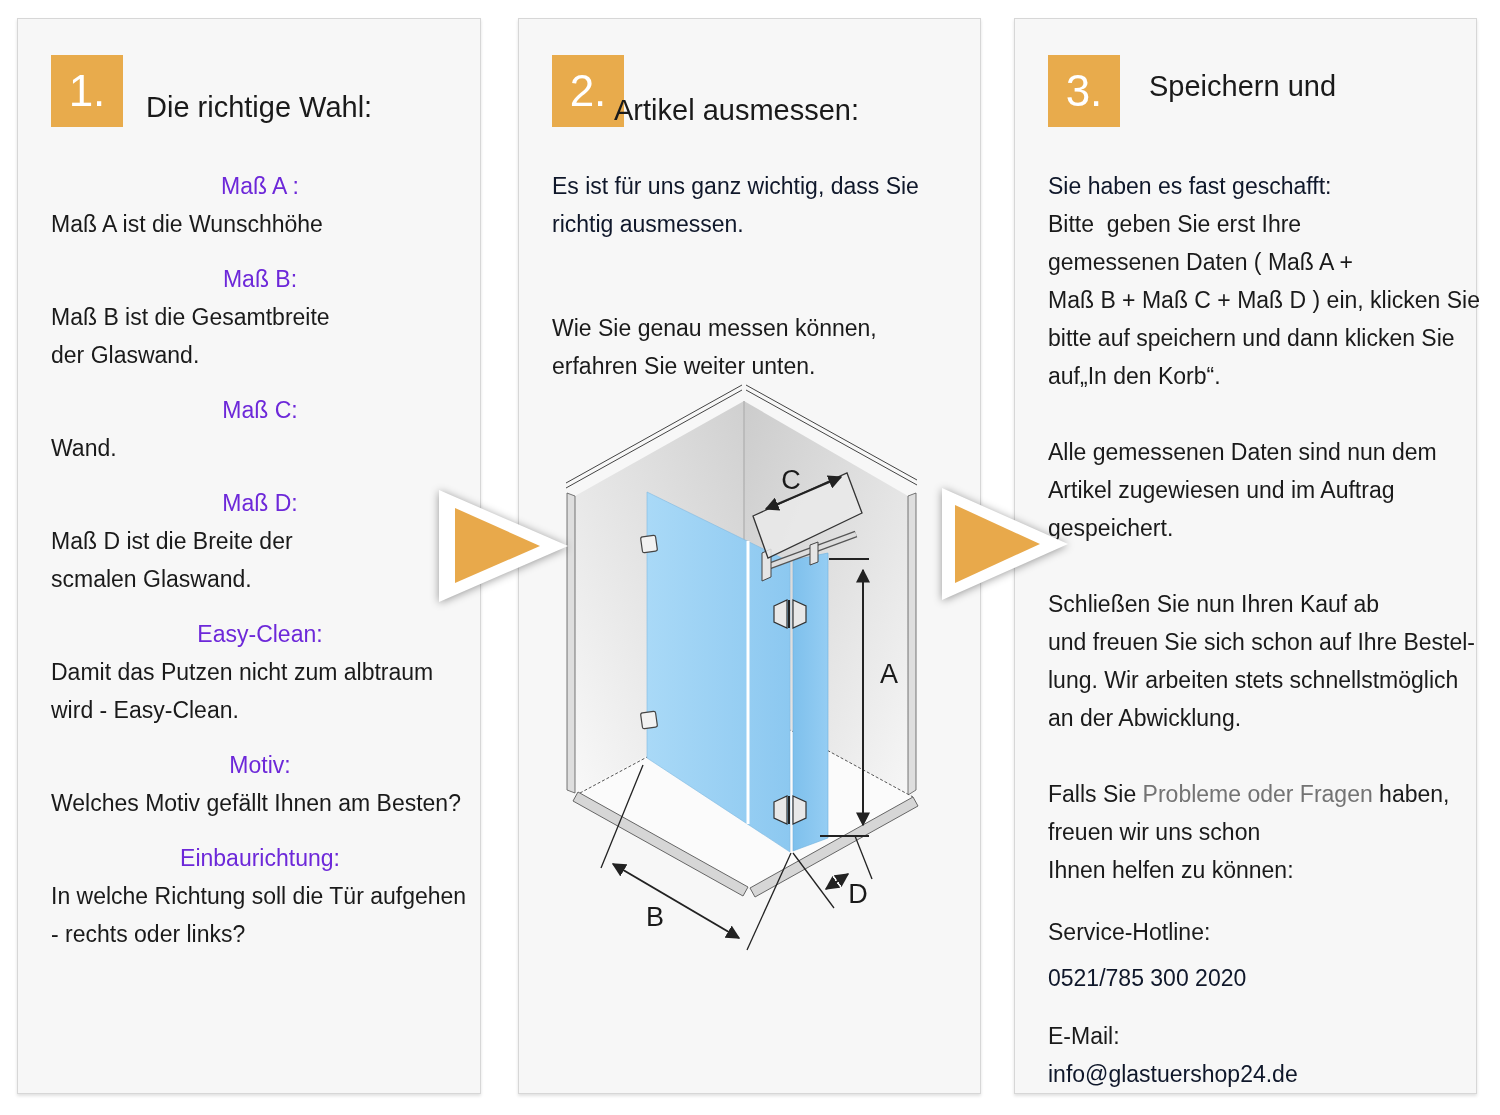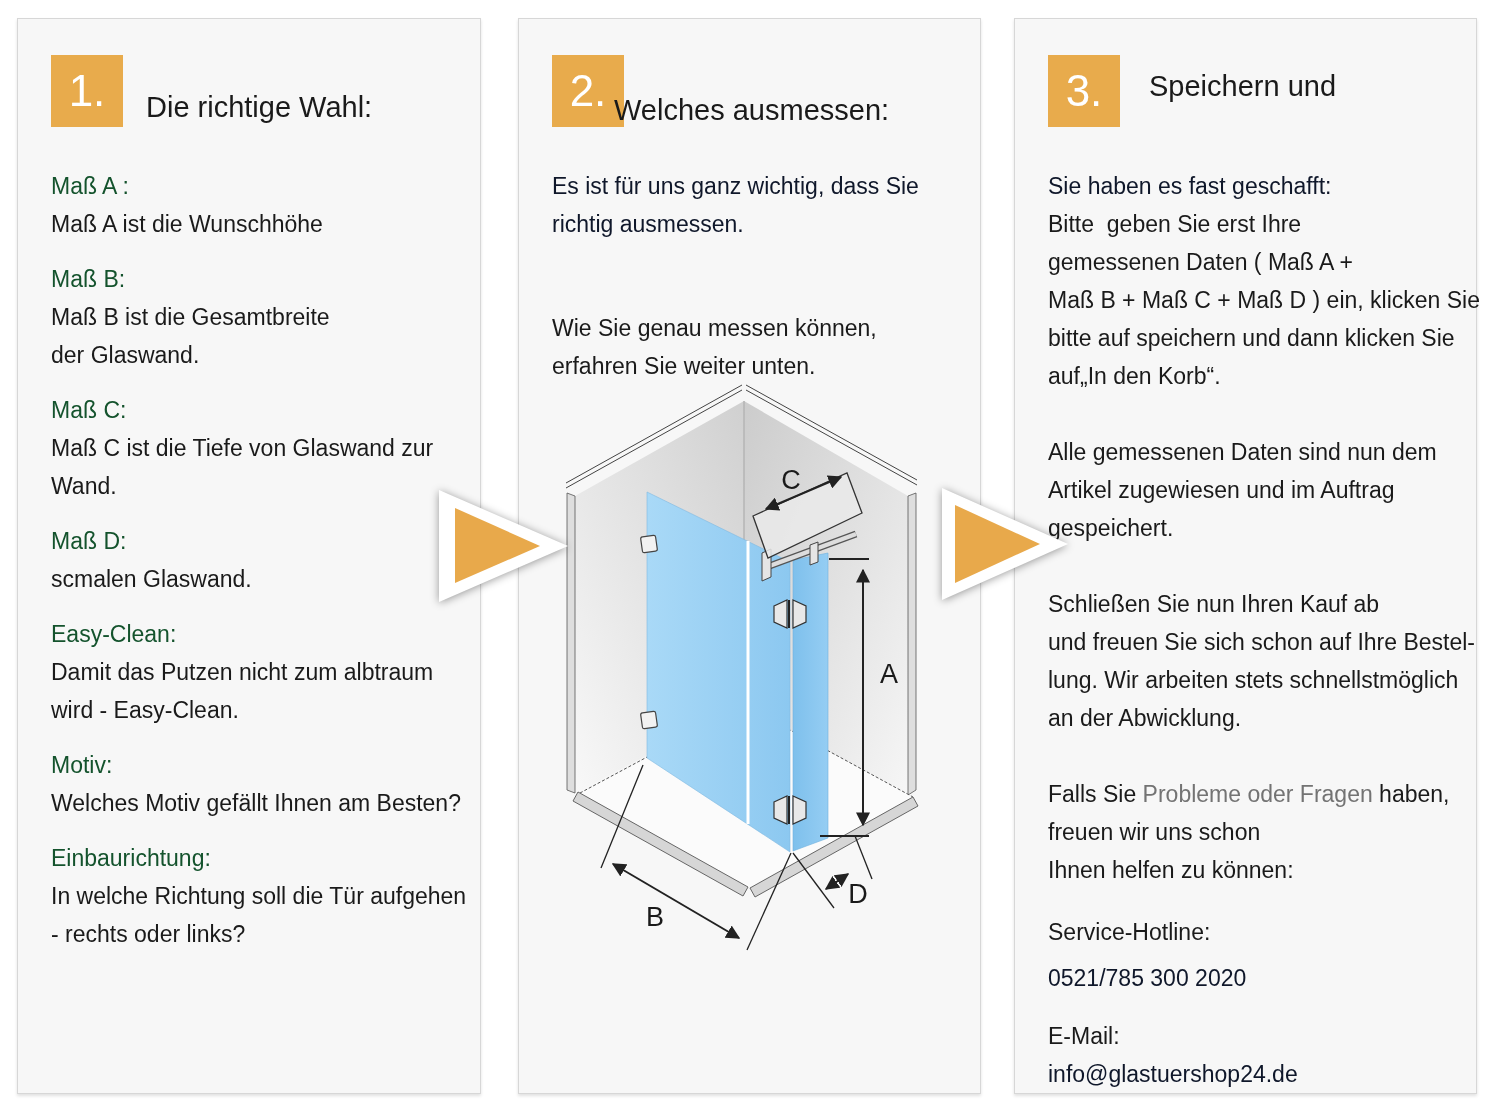--- a/index.html
+++ b/index.html
@@ -12,21 +12,21 @@
   #panel3{left:1014px}
   .badge{position:absolute;left:33px;top:36px;width:72px;height:72px;background:#e8ab4c;
          color:#ffffff;font-size:44px;display:flex;align-items:center;justify-content:center;}
   .title{position:absolute;font-size:29px;color:#1a1a1a;}
   #title1{left:128px;top:72px}
   #title2{left:95px;top:75px}
   #title3{left:134px;top:47px;line-height:40px}
   .content{position:absolute;left:33px;top:148px;width:418px;font-size:23px;line-height:38px;}
   .line{white-space:pre;}
   .sec{margin-bottom:17px;}
-  .sec-h{color:#14532d;}
+  .sec-h{color:#6d28d9;text-align:center;}
   .hl{color:#0f172a;}
   .red{color:#737373;}
   .sp66{height:66px;}
   .mb38{margin-bottom:38px;}
   .mb24{margin-bottom:24px;}
   .mt8{margin-top:8px;}
   .mt32{margin-top:20px;}
   .arrow-svg{position:absolute;}
   .diagram{position:absolute;left:540px;top:380px;}
 </style>
@@ -43,25 +43,25 @@
         <div class="sec-h line">Maß A :</div>
         <div class="line">Maß A ist die Wunschhöhe</div>
       </div>
       <div class="sec">
         <div class="sec-h line">Maß B:</div>
         <div class="line">Maß B ist die Gesamtbreite</div>
         <div class="line">der Glaswand.</div>
       </div>
       <div class="sec">
         <div class="sec-h line">Maß C:</div>
-        <div class="line">Maß C ist die Tiefe von Glaswand zur</div>
         <div class="line">Wand.</div>
       </div>
       <div class="sec">
         <div class="sec-h line">Maß D:</div>
+        <div class="line">Maß D ist die Breite der</div>
         <div class="line">scmalen Glaswand.</div>
       </div>
       <div class="sec">
         <div class="sec-h line">Easy-Clean:</div>
         <div class="line">Damit das Putzen nicht zum albtraum</div>
         <div class="line">wird - Easy-Clean.</div>
       </div>
       <div class="sec">
         <div class="sec-h line">Motiv:</div>
         <div class="line">Welches Motiv gefällt Ihnen am Besten?</div>
@@ -69,21 +69,21 @@
       <div class="sec">
         <div class="sec-h line">Einbaurichtung:</div>
         <div class="line">In welche Richtung soll die Tür aufgehen</div>
         <div class="line">- rechts oder links?</div>
       </div>
     </div>
   </div>
 
   <div class="panel" id="panel2">
     <div class="badge">2.</div>
-    <div class="title" id="title2">Welches ausmessen:</div>
+    <div class="title" id="title2">Artikel ausmessen:</div>
     <div class="content">
       <div class="line hl">Es ist für uns ganz wichtig, dass Sie</div>
       <div class="line hl">richtig ausmessen.</div>
       <div class="sp66"></div>
       <div class="line">Wie Sie genau messen können,</div>
       <div class="line">erfahren Sie weiter unten.</div>
     </div>
   </div>
 
   <div class="panel" id="panel3">

